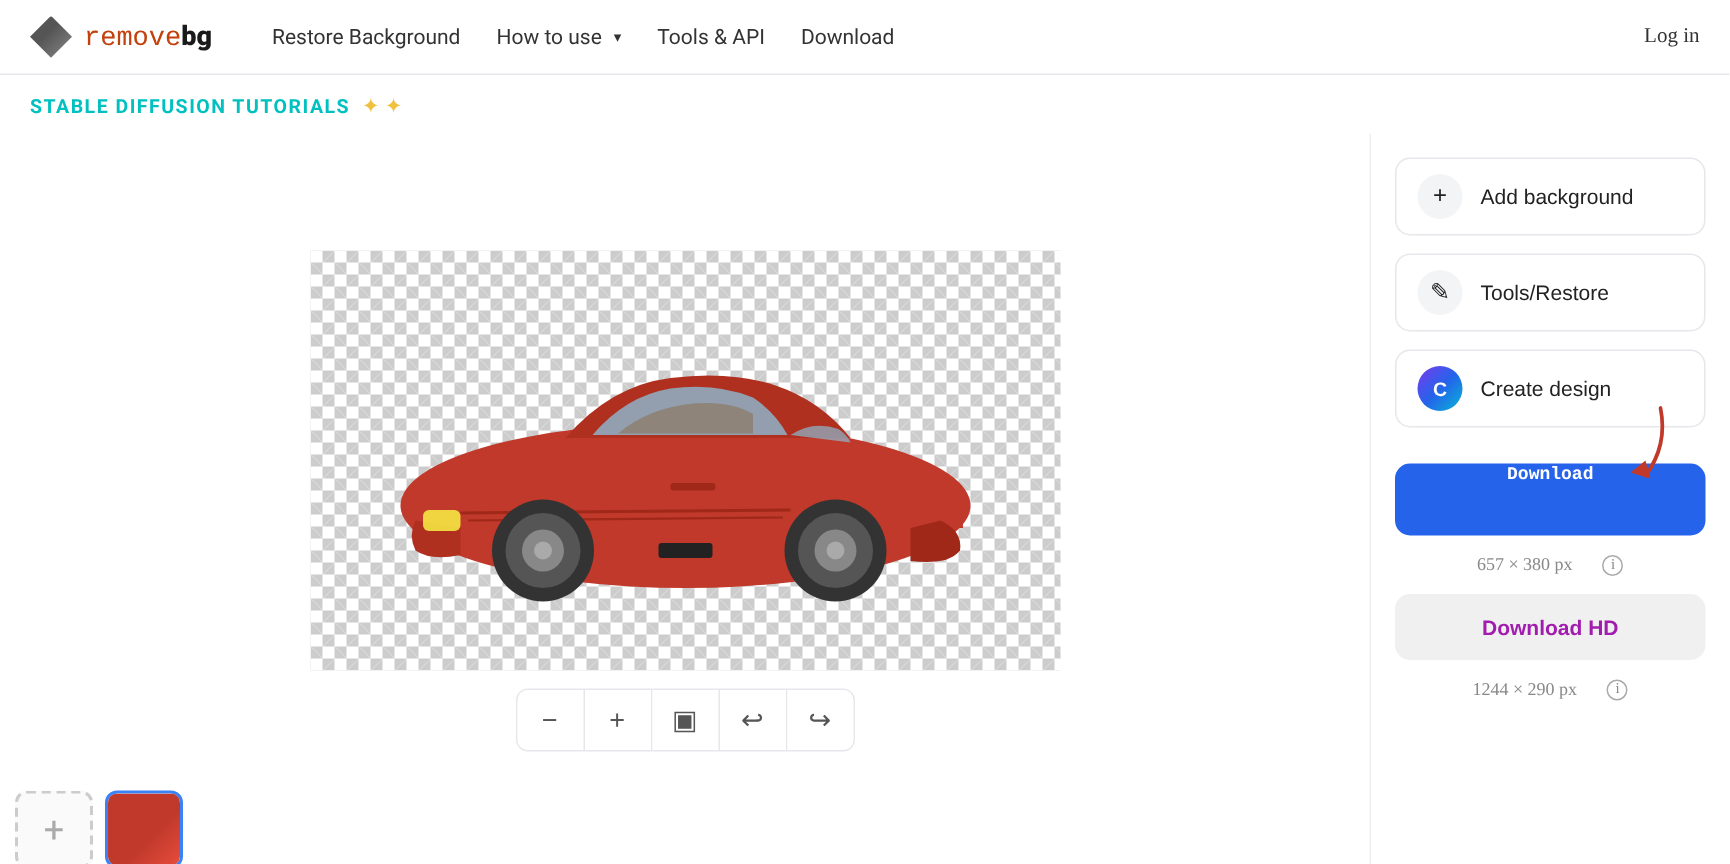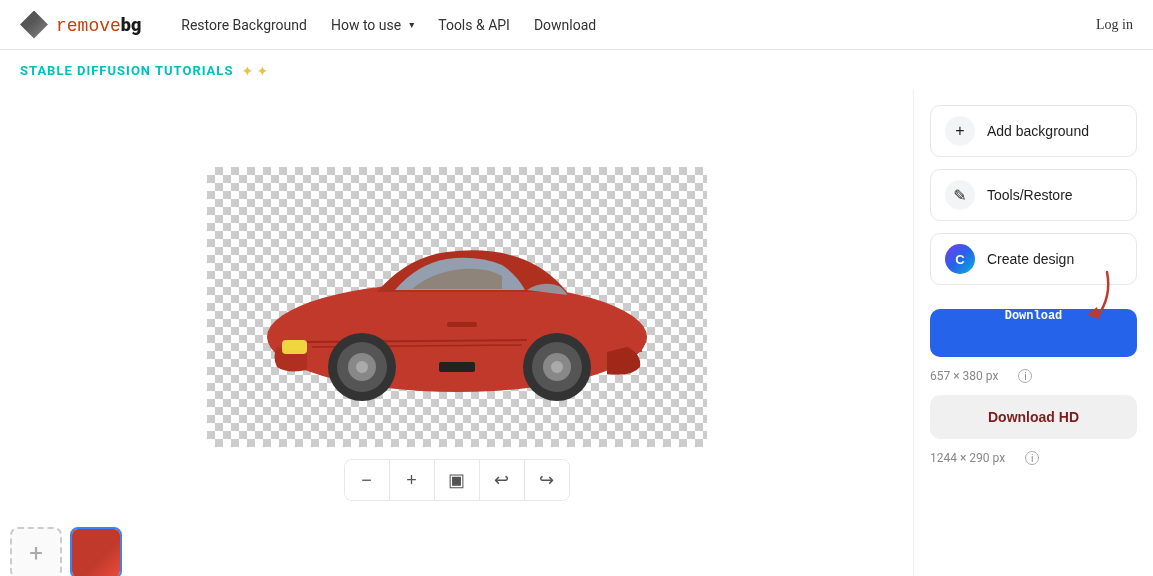--- a/index.html
+++ b/index.html
@@ -112,29 +112,29 @@
 
     
     .download-btn {
       background: #2563eb; color: #fff; border: none; border-radius: 10px;
       height: 48px; font-size: 12px; font-weight: 600; cursor: pointer;
       width: 100%; display: flex; align-items: flex-start; justify-content: center; font-family: Liberation Mono, monospace;
     }
 
     .size-info {
       text-align: center; font-size: 12px; color: #888;
-      display: flex; align-items: center; justify-content: flex-start; gap: 20px;
+      display: flex; align-items: center; justify-content: center; gap: 20px; font-family: Liberation Serif, serif;
     }
     .info-icon {
       width: 14px; height: 14px; border-radius: 50%; border: 1px solid #aaa;
       display: flex; align-items: center; justify-content: center; font-size: 10px; color: #888;
     }
 
     .download-hd-btn {
-      background: #f0f0f0; color: #7f1d1d; border: none; border-radius: 10px;
+      background: #f0f0f0; color: #a21caf; border: none; border-radius: 10px;
       height: 44px; font-size: 14px; font-weight: 600; cursor: pointer;
       width: 100%; display: flex; align-items: center; justify-content: center;
     }
 
     .chevron-down { font-size: 10px; }
     
     
     .sparkle {
       display: inline-block; color: #f0c040; font-size: 14px;
       margin-left: 4px; vertical-align: middle;

